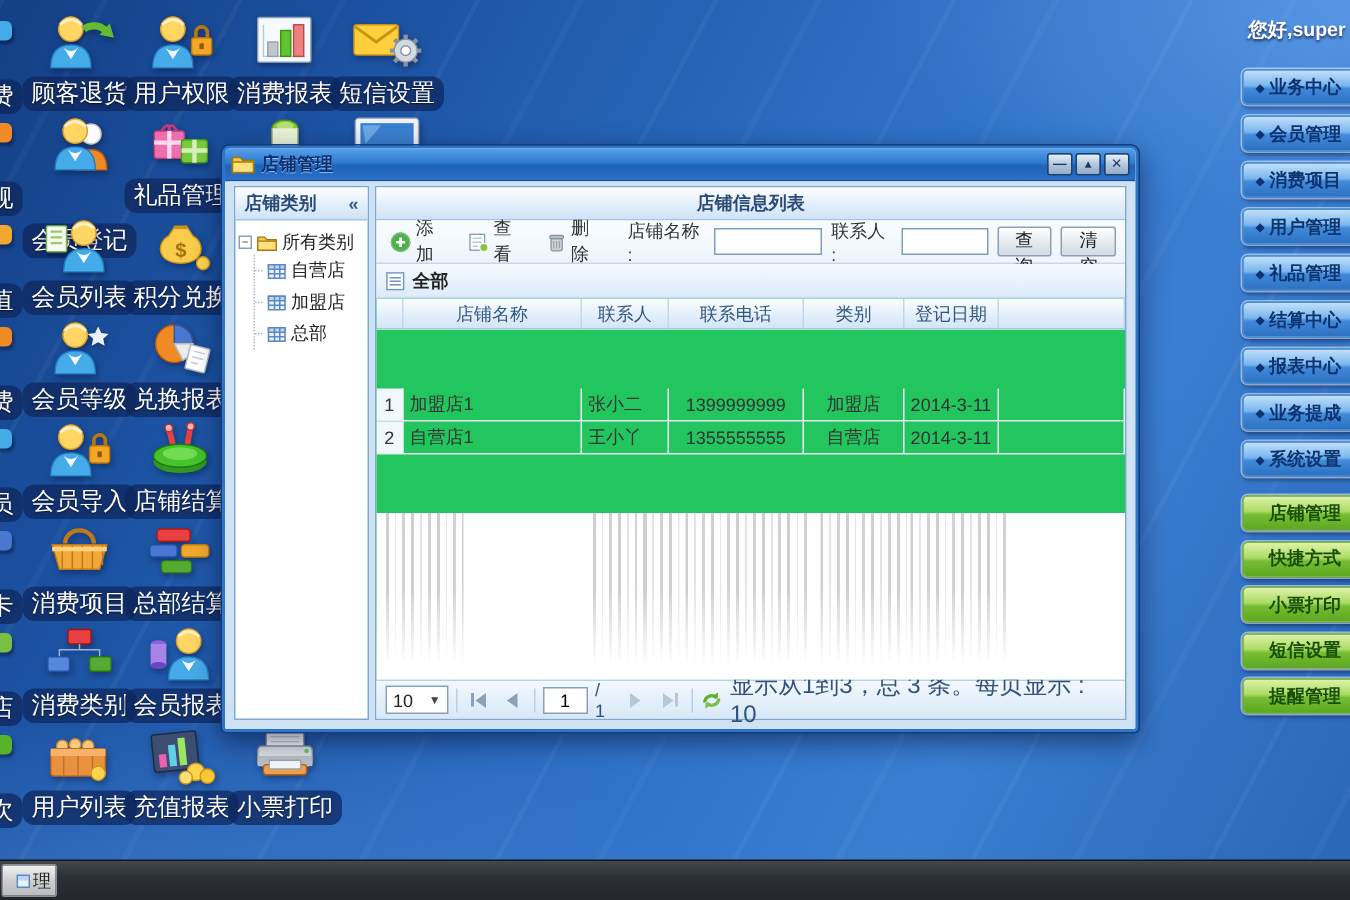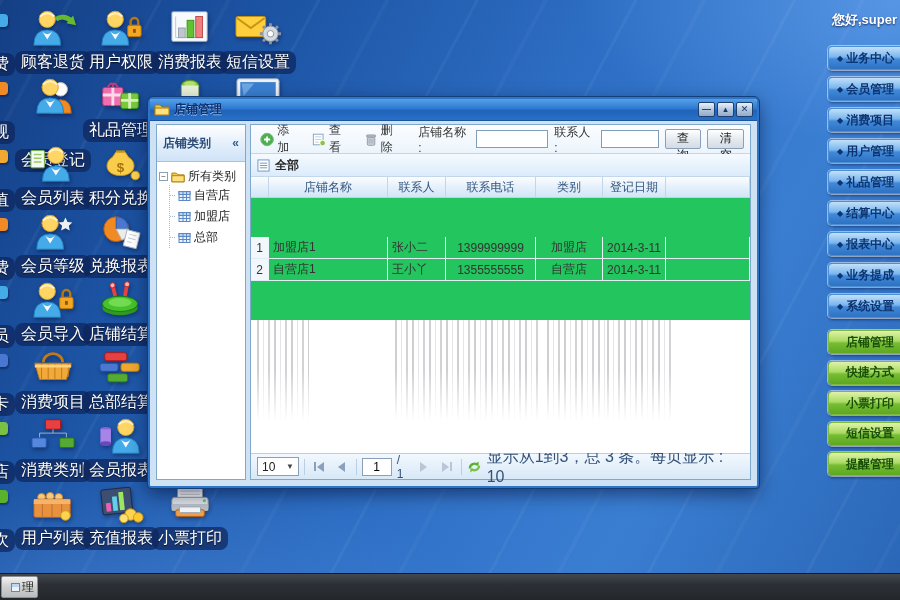--- a/index.html
+++ b/index.html
@@ -61,21 +61,21 @@
   .titlebar { height:22px; border-radius:3px 3px 0 0; display:flex; align-items:center; padding:0 4px;
     background:linear-gradient(#57a0e8,#2e7ad2 45%,#1f63bb 55%,#2a70c6); border-bottom:1px solid #1a56a0; }
   .titlebar .t-ic { width:16px; height:15px; margin-right:4px; }
   .title-text { color:#0d2f6e; font-weight:bold; font-size:12px; text-shadow:0 1px 0 rgba(170,210,250,.8); flex:1; }
   .winbtn { width:17px; height:15px; margin-left:2px; border:1px solid #1c4070; border-radius:2px;
     background:linear-gradient(#e9f0f8,#b6c8de 50%,#93aac7); color:#163a6b; font-size:9px; font-weight:bold;
     display:flex; align-items:center; justify-content:center; line-height:1; }
   .win-content { position:absolute; top:22px; left:3px; right:3px; bottom:3px; background:#cfe2f4; padding:3px; }
 
   .panel { position:absolute; background:#fff; border:1px solid #7fa8cf; }
-  .panel-hd { height:37px; display:flex; align-items:center; padding:0 6px; font-weight:bold; color:#2c4a76;
+  .panel-hd { height:22px; display:flex; align-items:center; padding:0 6px; font-weight:bold; color:#2c4a76;
     background:linear-gradient(#ffffff,#e7f1fc 45%,#cfe3f7); border-bottom:1px solid #a6c4e2;justify-content:center; }
   .left-panel { left:3px; top:3px; width:90px; bottom:3px; }
   .left-panel .panel-hd span:first-child { flex:1; }
   .collapse { color:#35598c; font-weight:bold; }
   .tree { padding:6px 2px; font-size:12px; color:#222; }
   .tree-root { display:flex; align-items:center; gap:3px; }
   .expander { width:9px; height:9px; border:1px solid #8aa0b8; background:#fff; font-size:8px; line-height:7px;
     text-align:center; color:#444; flex:0 0 auto; }
   .tree-kids { margin-left:10px; border-left:1px dotted #aab8c8; }
   .tree-item { display:flex; align-items:center; gap:3px; padding:2px 0 2px 4px; position:relative; }
@@ -486,20 +486,23 @@
                 <rect x="1" y="1.5" width="11" height="3" fill="#bcd6f0" stroke="#5b87c5"></rect>
                 <path d="M1 7.5 h11 M5 1.5 v9 M8.5 1.5 v9" stroke="#5b87c5"></path>
               </svg>
               <span>总部</span>
             </div>
           </div>
       </div>
     </div>
 
     <div class="panel right-panel">
+      <div class="panel-hd">
+        <span>店铺信息列表</span>
+      </div>
 
       <div class="toolbar">
         <div class="tbtn">
           <svg width="15" height="15" viewBox="0 0 16 16">
             <circle cx="8" cy="8" r="7" fill="#4db04d" stroke="#2a8a2a"></circle>
             <circle cx="8" cy="8" r="7" fill="none" stroke="#bfe6bf" stroke-width="1" opacity=".6"></circle>
             <path d="M8 4.5 v7 M4.5 8 h7" stroke="#fff" stroke-width="2"></path>
           </svg>
           <span>添加</span>
         </div>

